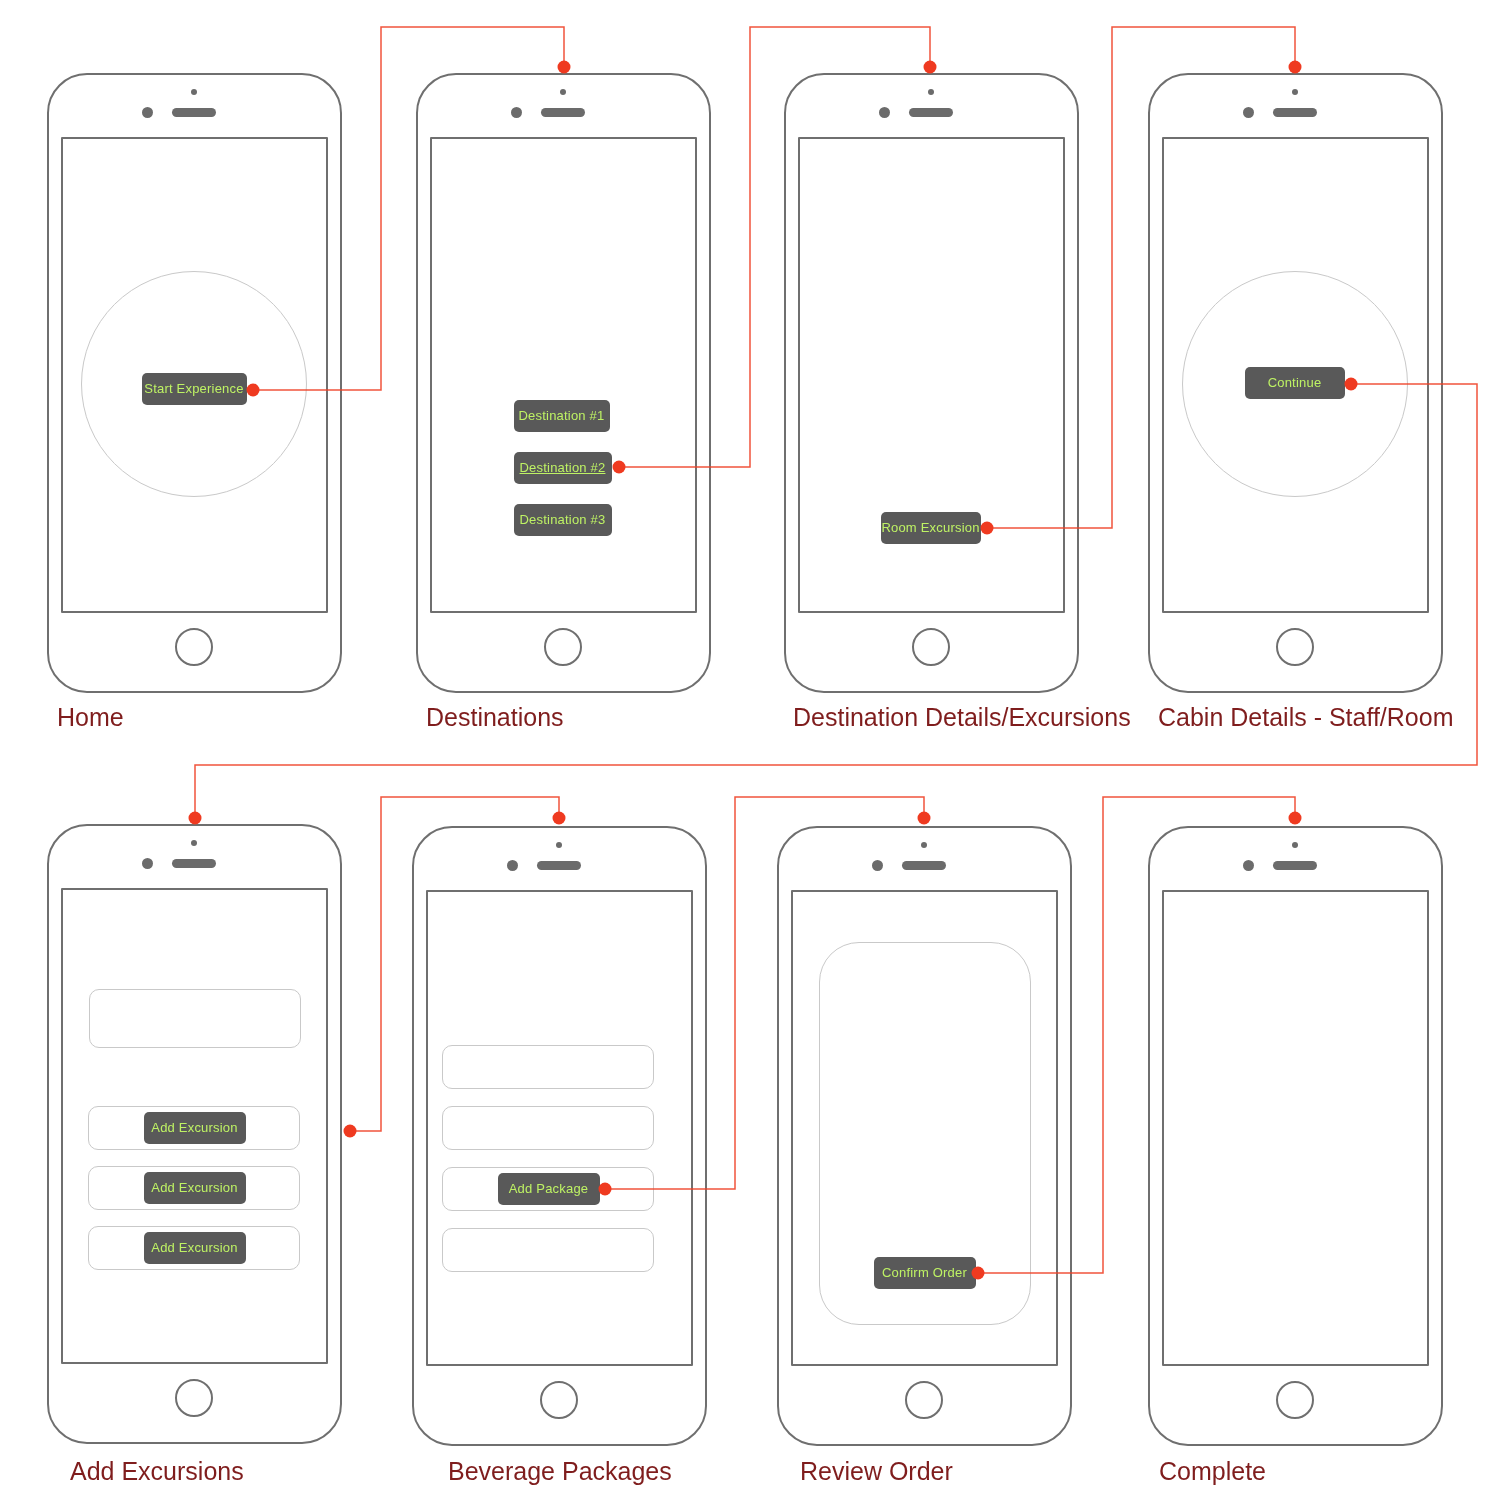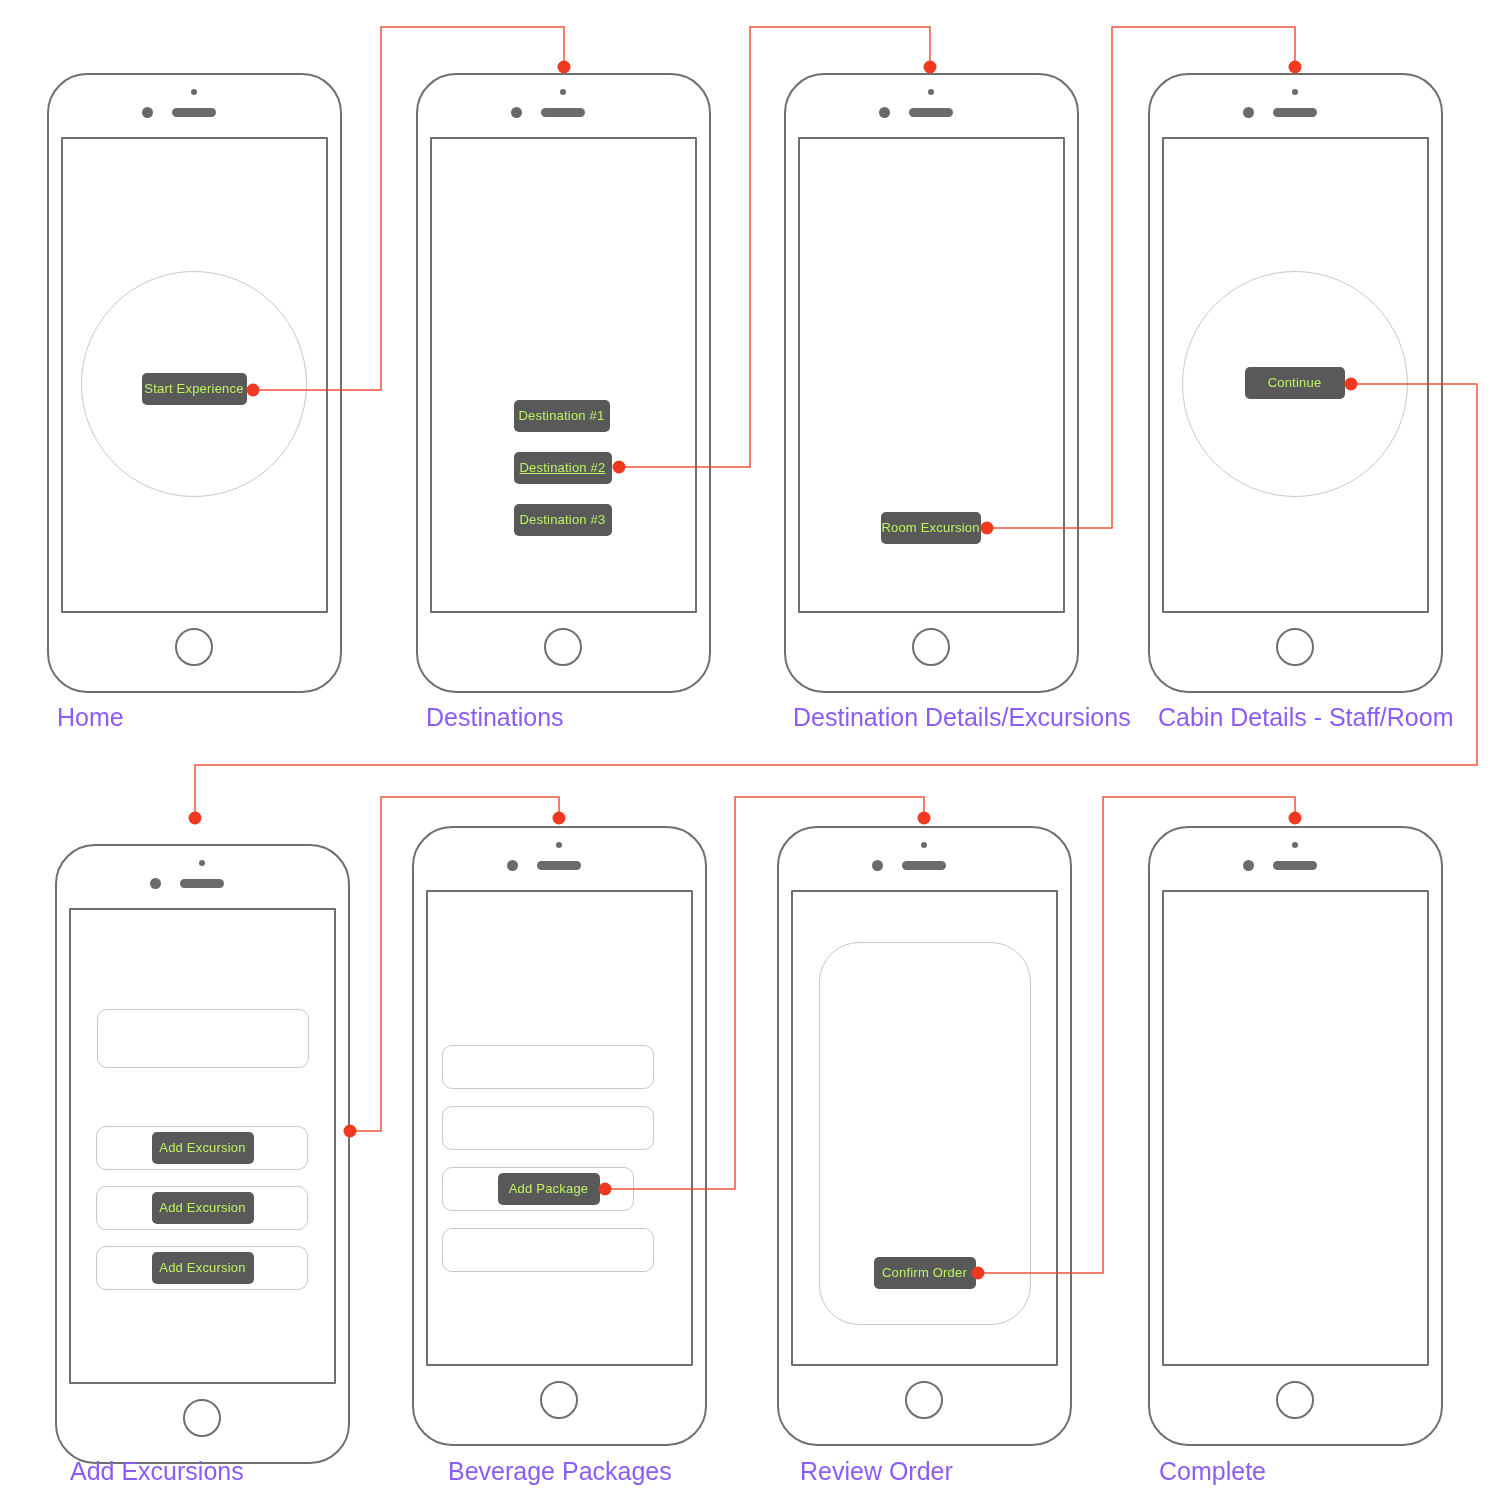--- a/index.html
+++ b/index.html
@@ -44,21 +44,21 @@
   }
   .slot{
     position:absolute;box-sizing:border-box;border:1.5px solid #c9c9c9;
     border-radius:10px;background:#fff;
   }
   .big-slot{
     position:absolute;left:26px;top:50px;width:212px;height:383px;
     box-sizing:border-box;border:1.5px solid #c9c9c9;border-radius:40px;background:#fff;
   }
   .flow-label{
-    position:absolute;font-size:25px;line-height:30px;color:#8b5cf6;white-space:nowrap;
+    position:absolute;font-size:25px;line-height:30px;color:#7f1d1d;white-space:nowrap;
   }
   #connector-layer{position:absolute;left:0;top:0;pointer-events:none;}
 </style>
 </head>
 <body>
 
 <div class="canvas">
 
   <div class="phone" style="left:47px;top:73px;">
     <span class="sensor"></span>
@@ -97,21 +97,21 @@
     <span class="sensor"></span>
     <span class="camera"></span>
     <span class="speaker"></span>
     <div class="screen">
       <div class="wire-circle"></div>
       <div class="btn-dark" style="left:81px;top:228px;width:100px;">Continue</div>
     </div>
     <span class="home-btn"></span>
   </div>
 
-  <div class="phone" style="left:47px;top:844px;margin-left:8px;">
+  <div class="phone" style="left:47px;top:824px;">
     <span class="sensor"></span>
     <span class="camera"></span>
     <span class="speaker"></span>
     <div class="screen">
       <div class="slot" style="left:26px;top:99px;width:212px;height:59px;"></div>
       <div class="slot" style="left:25px;top:216px;width:212px;height:44px;">
         <div class="btn-dark" style="left:55px;top:5px;width:102px;">Add Excursion</div>
       </div>
       <div class="slot" style="left:25px;top:276px;width:212px;height:44px;">
         <div class="btn-dark" style="left:55px;top:5px;width:102px;">Add Excursion</div>
@@ -123,21 +123,21 @@
     <span class="home-btn"></span>
   </div>
 
   <div class="phone" style="left:412px;top:826px;">
     <span class="sensor"></span>
     <span class="camera"></span>
     <span class="speaker"></span>
     <div class="screen">
       <div class="slot" style="left:14px;top:153px;width:212px;height:44px;"></div>
       <div class="slot" style="left:14px;top:214px;width:212px;height:44px;"></div>
-      <div class="slot" style="left:14px;top:275px;width:192px;height:44px;">
+      <div class="slot" style="left:14px;top:275px;width:212px;height:44px;">
         <div class="btn-dark" style="left:55px;top:5px;width:102px;">Add Package</div>
       </div>
       <div class="slot" style="left:14px;top:336px;width:212px;height:44px;"></div>
     </div>
     <span class="home-btn"></span>
   </div>
 
   <div class="phone" style="left:777px;top:826px;">
     <span class="sensor"></span>
     <span class="camera"></span>

